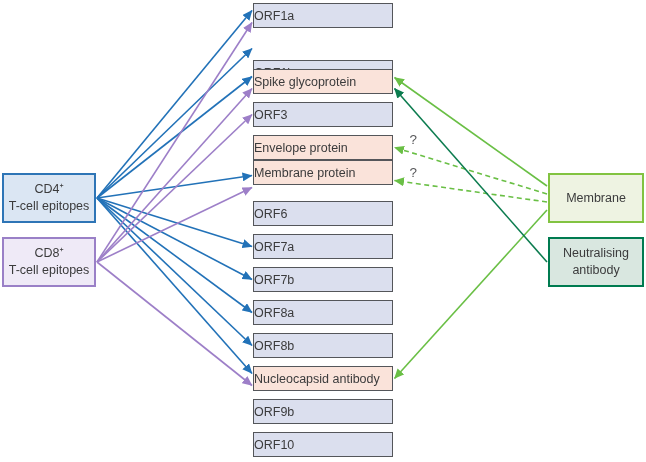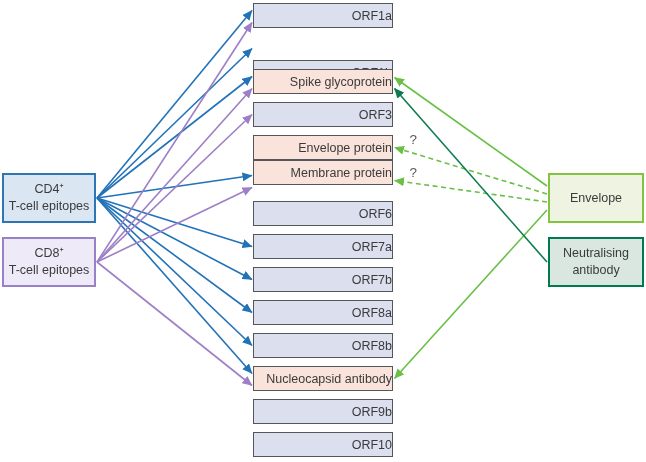--- a/index.html
+++ b/index.html
@@ -20,21 +20,21 @@
   .node-cd8 { left:2px; top:237px; width:94px; height:50px;
     background:var(--cd8_fill,#efeaf7); border-color:var(--cd8_border,#9a80c7); }
   .node-antibody { left:548px; top:173px; width:96px; height:50px;
     background:var(--antibody_fill,#eef3e2); border-color:var(--antibody_border,#82c341); }
   .node-neutralising { left:548px; top:237px; width:96px; height:50px; padding:0 16px;
     background:var(--neutralising_fill,#d9e7e0); border-color:var(--neutralising_border,#007b50); }
   .protein-box {
     position:absolute; left:253px; width:140px; height:25px; box-sizing:border-box;
     border:1.6px solid var(--protein_border,#54565a);
     background:var(--protein_fill,#dbdfee);
-    display:flex; align-items:center; justify-content:flex-end; font-size:12.5px;
+    display:flex; align-items:center; justify-content:flex-start; font-size:12.5px;
   }
   .protein-box.highlight { background:var(--protein_highlight_fill,#fae3da); }
   .qmark { position:absolute; font-size:13.5px; color:#58595b; font-weight:400; }
 </style>
 </head>
 <body>
 
 <div class="canvas" style="--blue: #2272b8; --purple: #9d7fc8; --green: #6abf45; --dark_green: #0c7c4f; --cd4_fill: #dbe6f3; --cd4_border: #2e75b6; --cd8_fill: #efeaf7; --cd8_border: #9a80c7; --protein_fill: #dbdfee; --protein_highlight_fill: #fae3da; --protein_border: #54565a; --antibody_fill: #eef3e2; --antibody_border: #82c341; --neutralising_fill: #d9e7e0; --neutralising_border: #007b50; --text: #3b3b3c;">
 
   <svg class="arrow-layer" width="646" height="462" viewBox="0 0 646 462" xmlns="http://www.w3.org/2000/svg">
@@ -122,21 +122,21 @@
       </div>
       <div class="protein-box" style="top: 399px;">
         <span>ORF9b</span>
       </div>
       <div class="protein-box" style="top: 432px;">
         <span>ORF10</span>
       </div>
     </div>
 
   <div class="node node-antibody">
-    <span>Envelope</span>
+    <span>Membrane</span>
   </div>
 
   <div class="node node-neutralising">
     <span>Neutralising antibody</span>
   </div>
 
 <span class="qmark" style="left: 409.5px; top: 131.5px;">?</span>
     <span class="qmark" style="left: 409.5px; top: 164.5px;">?</span>
   </div>
 

